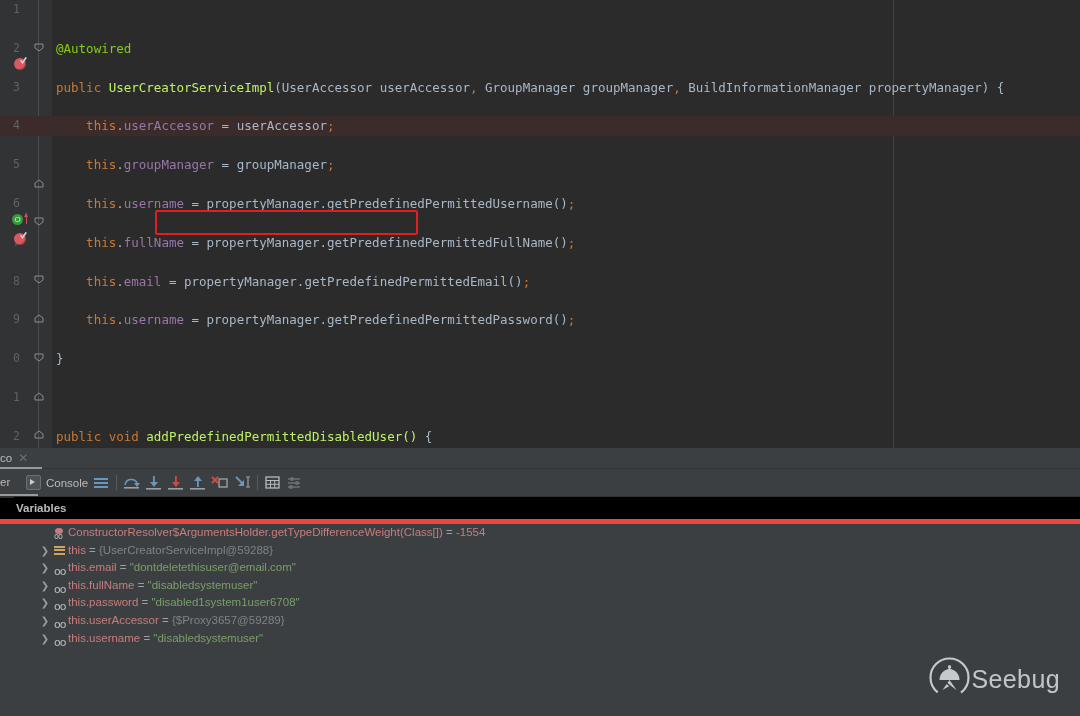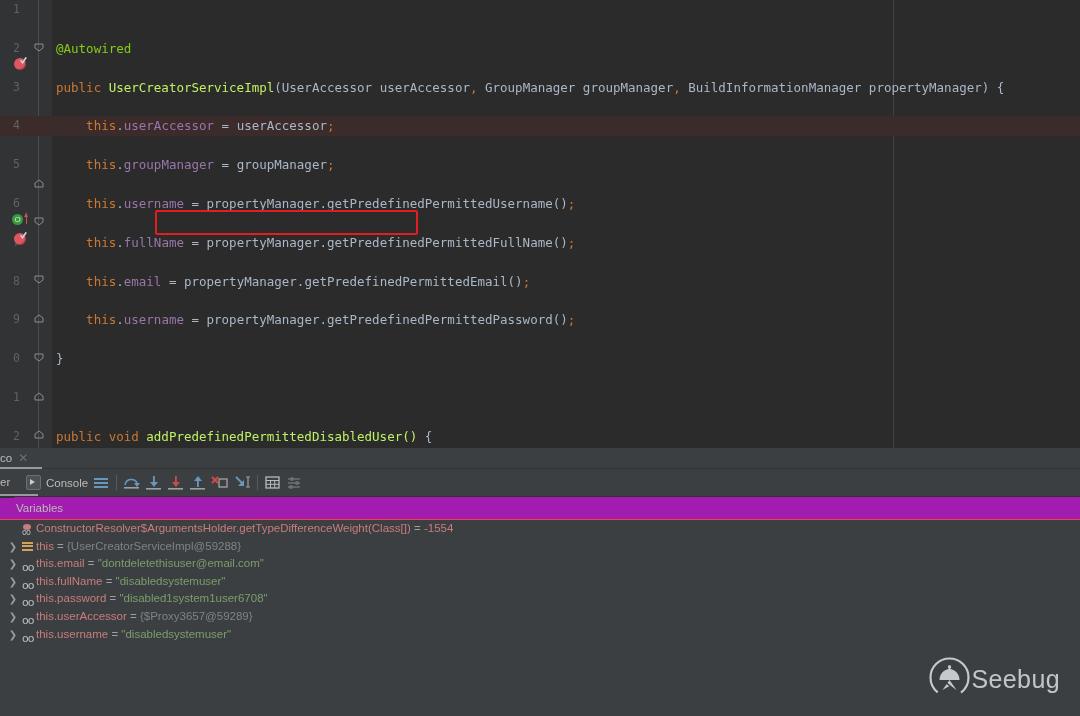--- a/index.html
+++ b/index.html
@@ -114,30 +114,30 @@
   }
   .console-ico::after{
     content:"";position:absolute;left:3px;top:2.5px;
     border-left:5px solid #c8cdd0;border-top:3.5px solid transparent;border-bottom:3.5px solid transparent;
   }
   .tb-icons{position:absolute;left:90px;top:3px;height:21px;display:flex;align-items:center;}
   .tb-ic{width:22px;height:21px;position:relative;cursor:pointer;}
   .tb-sep{width:1px;height:15px;background:#585b5d;margin:0 4px;}
 
   .varhdr{
-    position:relative;height:22px;background:#a21caf;border-bottom:1px solid #ef4444;
+    position:relative;height:22px;background:#000000;border-bottom:5px solid #ef4444;font-weight:bold;
   }
   .varhdr .lbl{
     position:absolute;left:16px;top:0;line-height:22px;color:#bbbbbb;font-size:11.5px;
   }
   .varhdr .topline{position:absolute;left:0;top:0;width:14px;height:1px;background:#2d2f30;}
 
   .varlist{position:relative;padding-top:3px;}
   .vrow{
-    position:relative;height:17.6px;line-height:17.6px;font-size:11.5px;white-space:nowrap;
+    position:relative;height:17.6px;line-height:17.6px;font-size:11.5px;white-space:nowrap;margin-left:32px;
   }
   .vrow .arrow{
     position:absolute;left:8px;top:0;width:10px;text-align:center;color:#9a9a9a;font-size:10px;
   }
   .vrow .ico{position:absolute;left:22px;top:4px;}
   .vrow .txt{position:absolute;left:36px;top:0;}
   .vname{color:#c77d7d;}
   .veq{color:#9ba0a3;}
   .vstr{color:#7a9e6b;}
   .vobj{color:#7e8387;}

